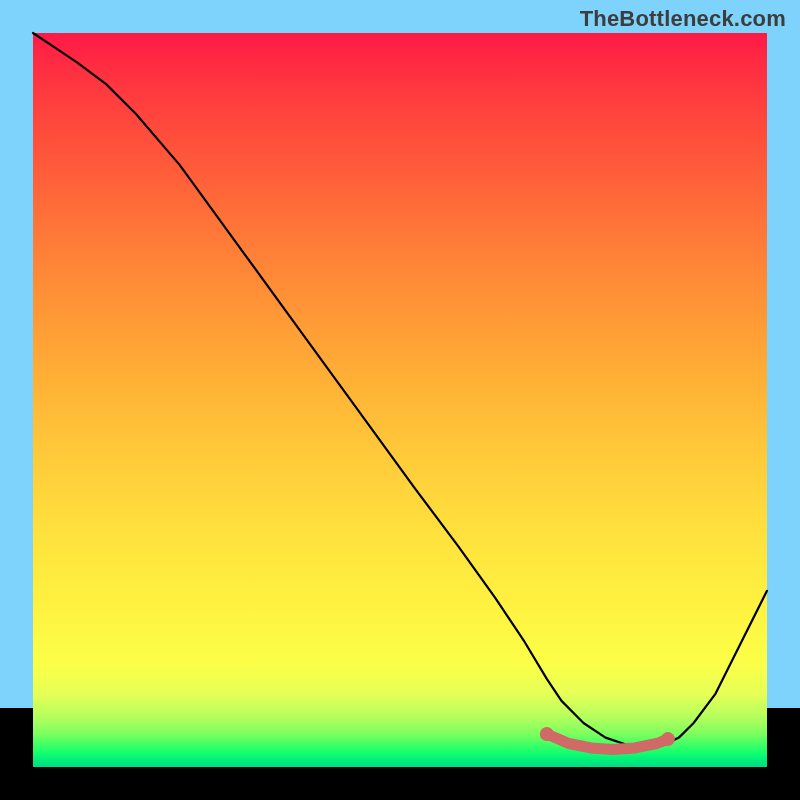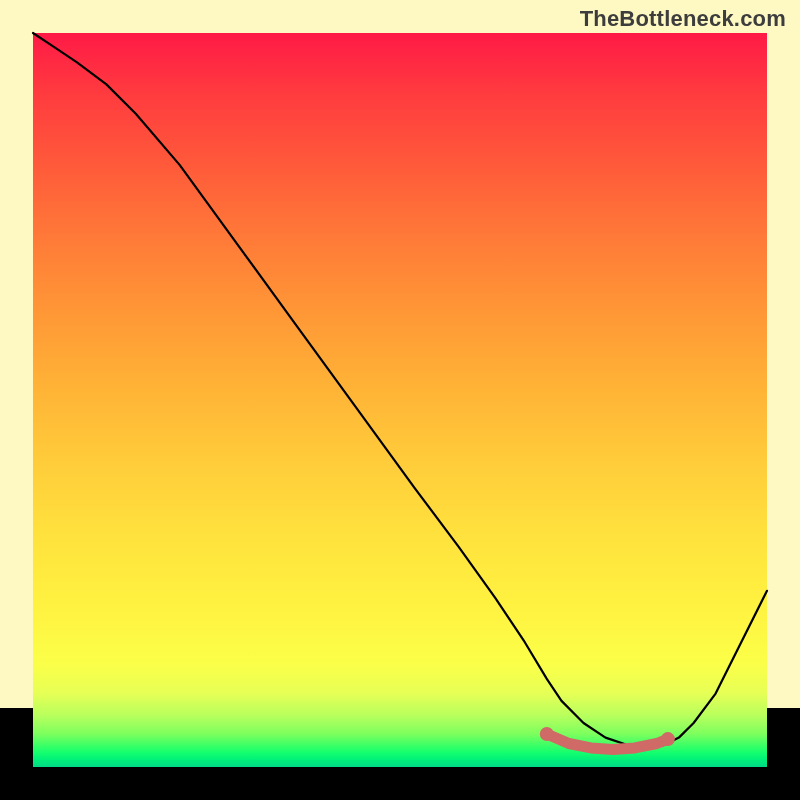--- a/index.html
+++ b/index.html
@@ -10,21 +10,21 @@
     background: #000;
     overflow: hidden;
     font-family: Arial, Helvetica, sans-serif;
   }
   .frame {
     position: absolute;
     left: 0;
     top: 0;
     width: 800px;
     height: 708px;
-    background: #fef9c3;
+    background: #7dd3fc;
   }
   .plot {
     position: absolute;
     left: 33px;
     top: 33px;
     width: 734px;
     height: 734px;
     background: linear-gradient(to bottom,
       #ff1a46 0%,
       #ff3a3f 8%,

